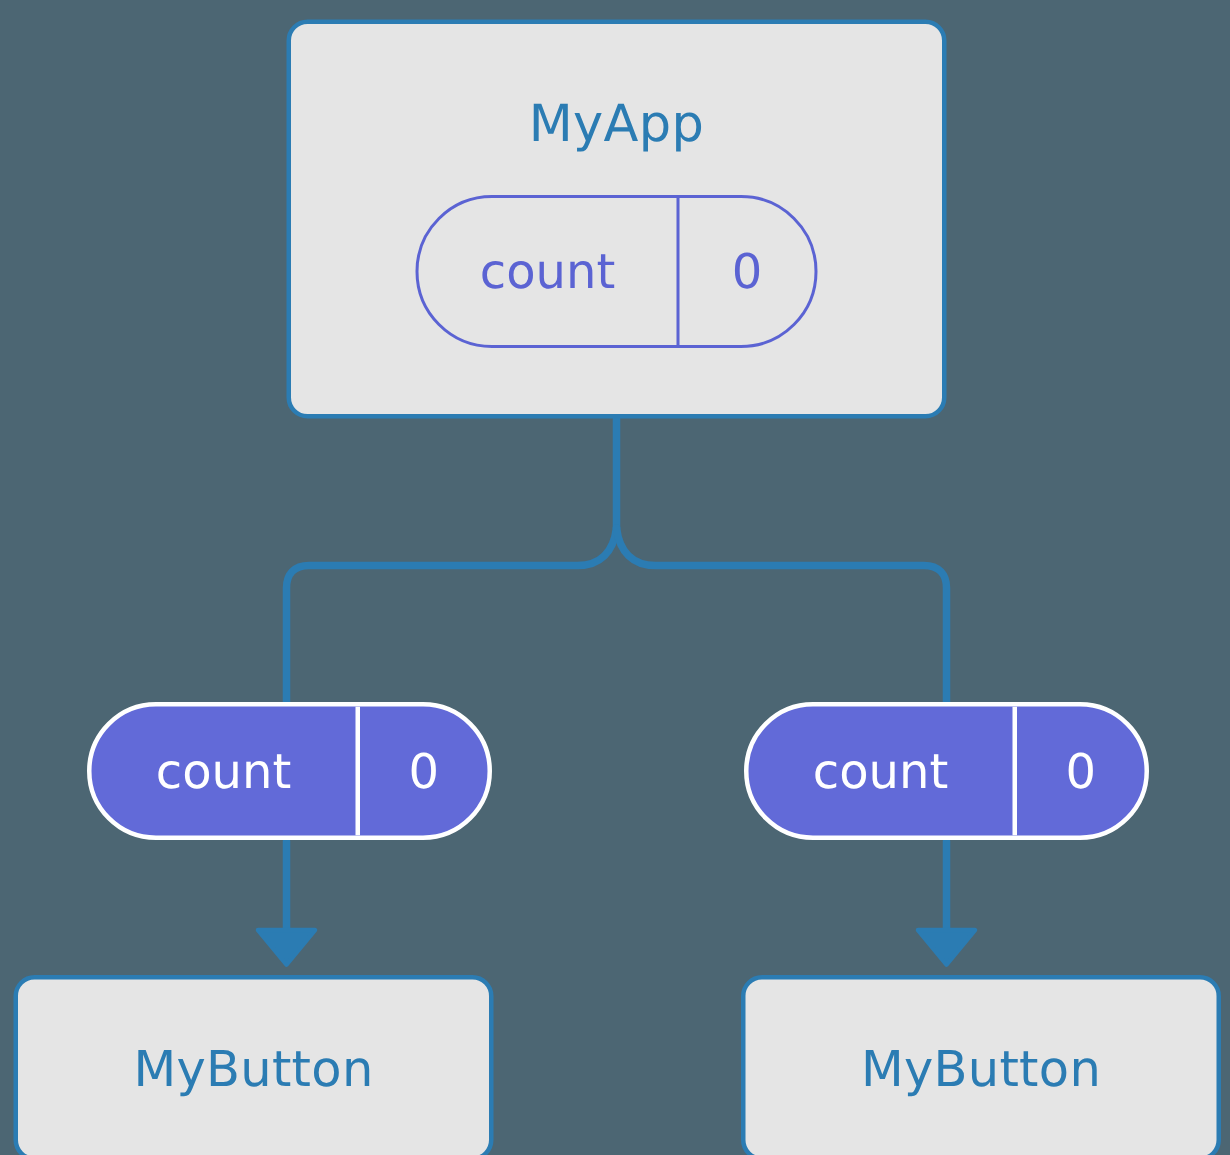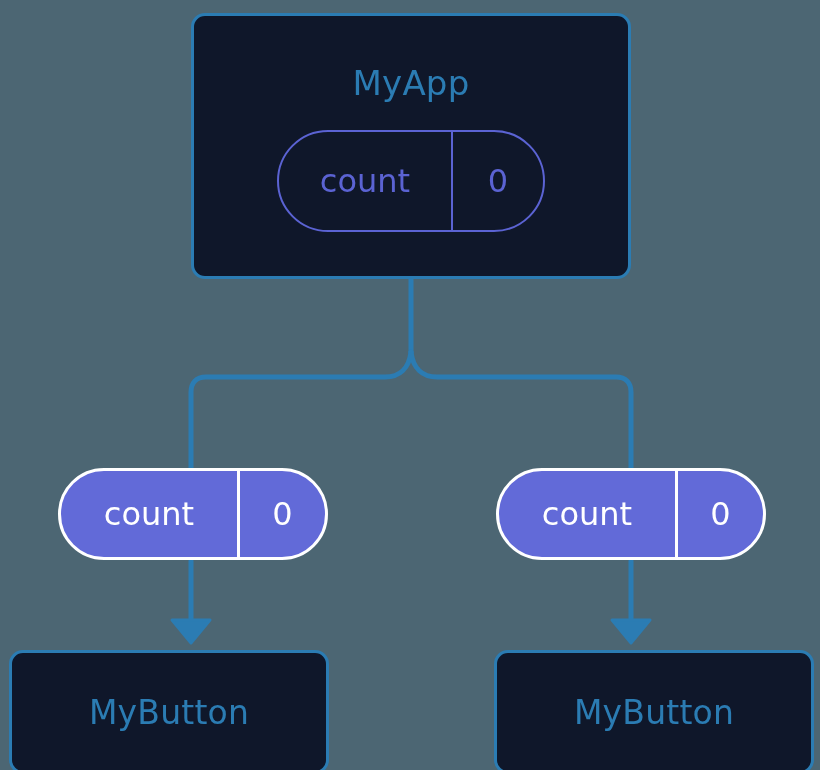--- a/index.html
+++ b/index.html
@@ -27,21 +27,21 @@
     top: 0;
     width: 820px;
     height: 770px;
     pointer-events: none;
   }
 
   
   .node-box {
     position: absolute;
     box-sizing: border-box;
-    background: #0f172a;
+    background: #e5e5e5;
     border: 3px solid #2b7cb3;
     border-radius: 14px;
     display: flex;
     flex-direction: column;
     align-items: center;
   }
 
   .node-title {
     color: #2b7cb3;
     font-size: 34px;

